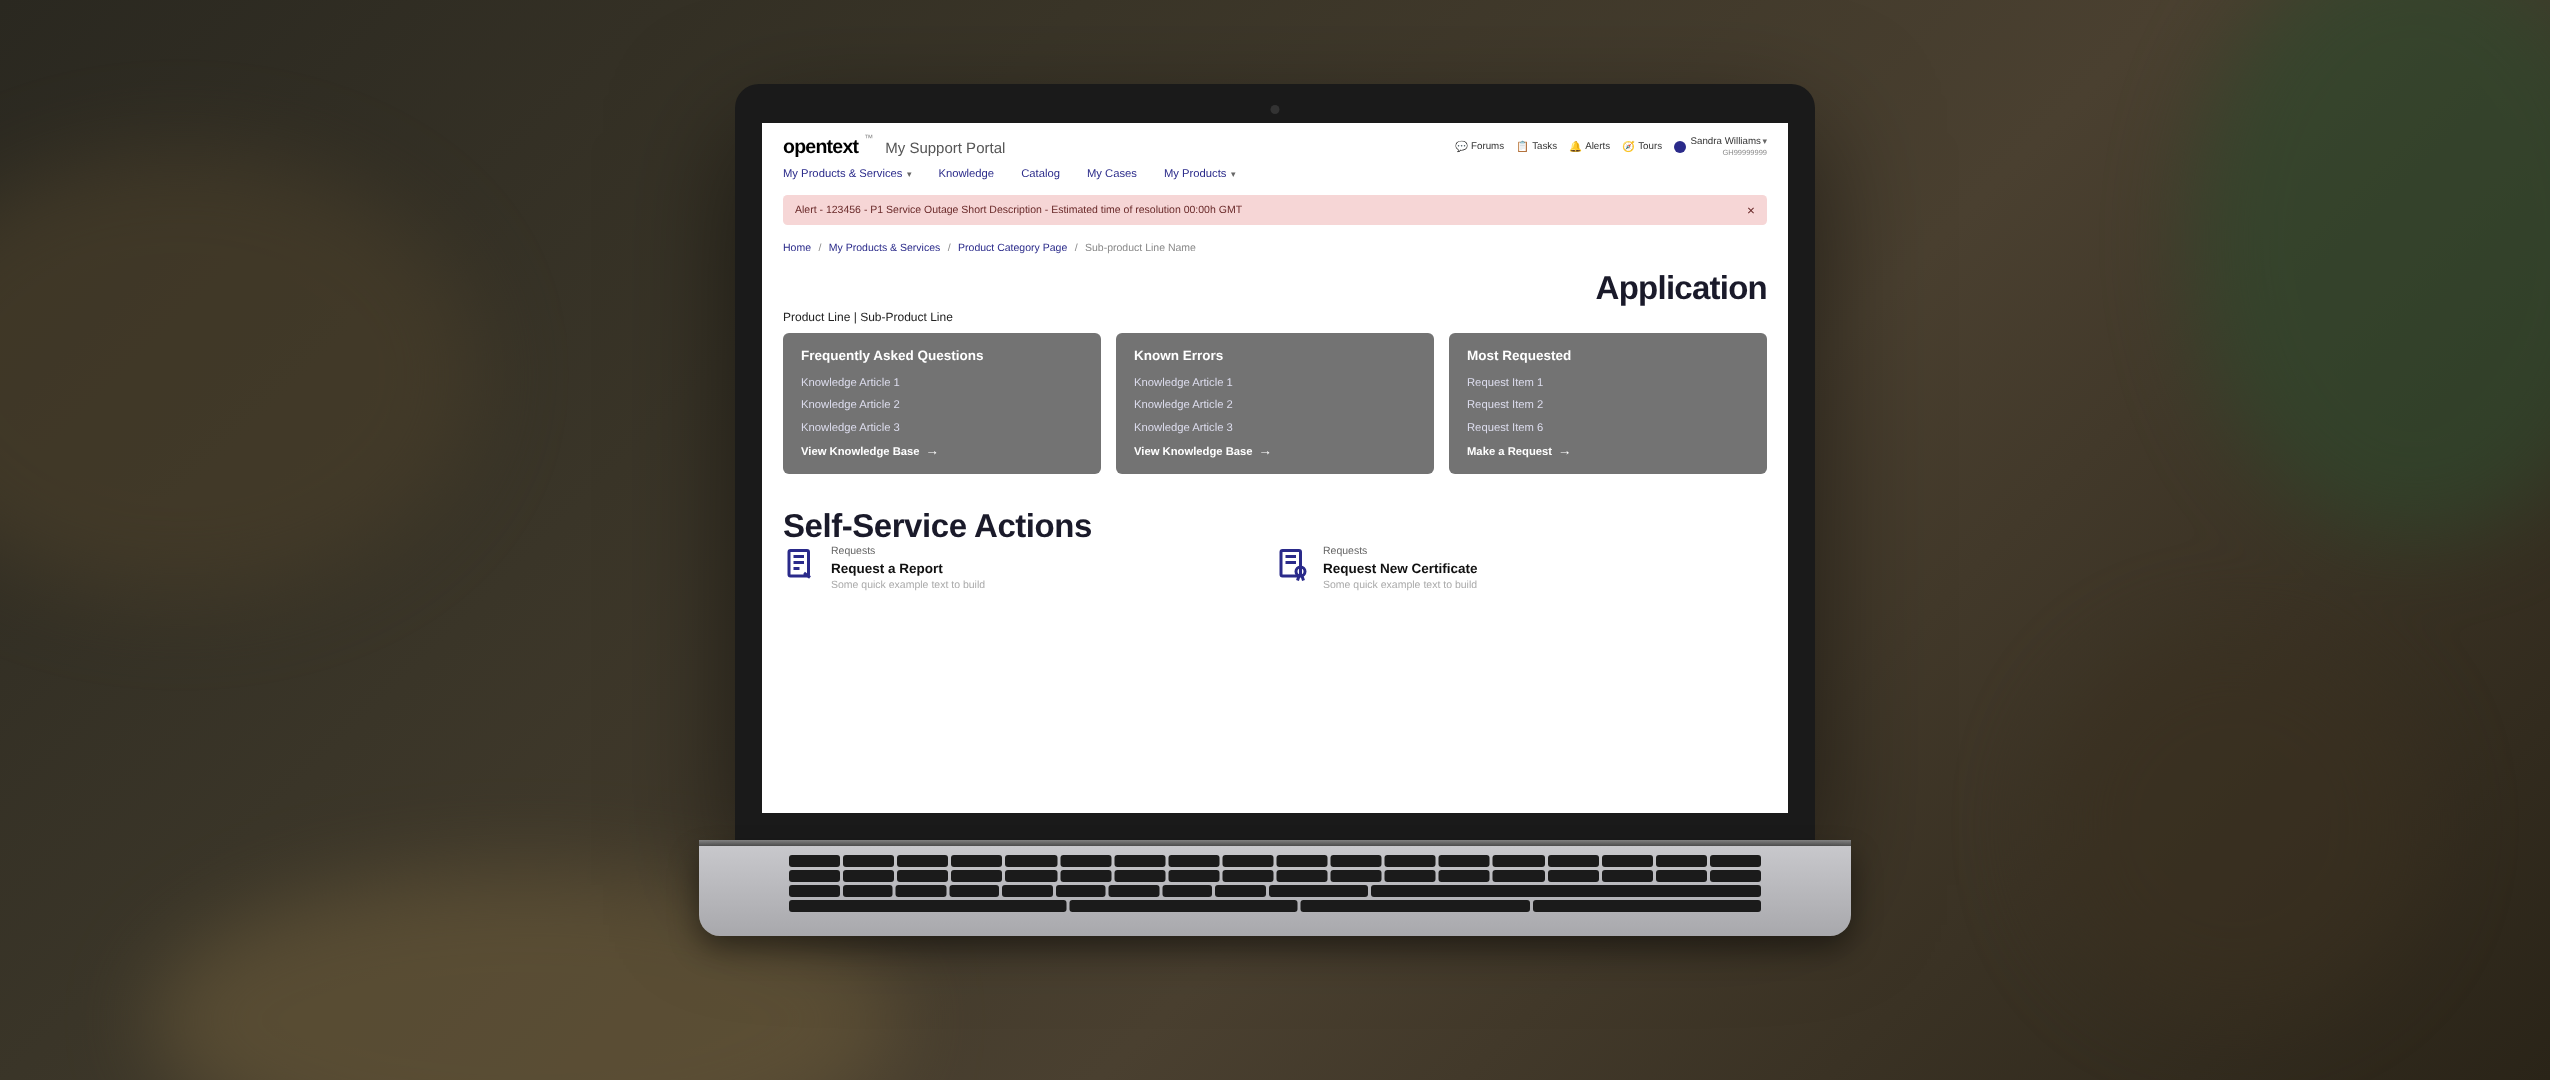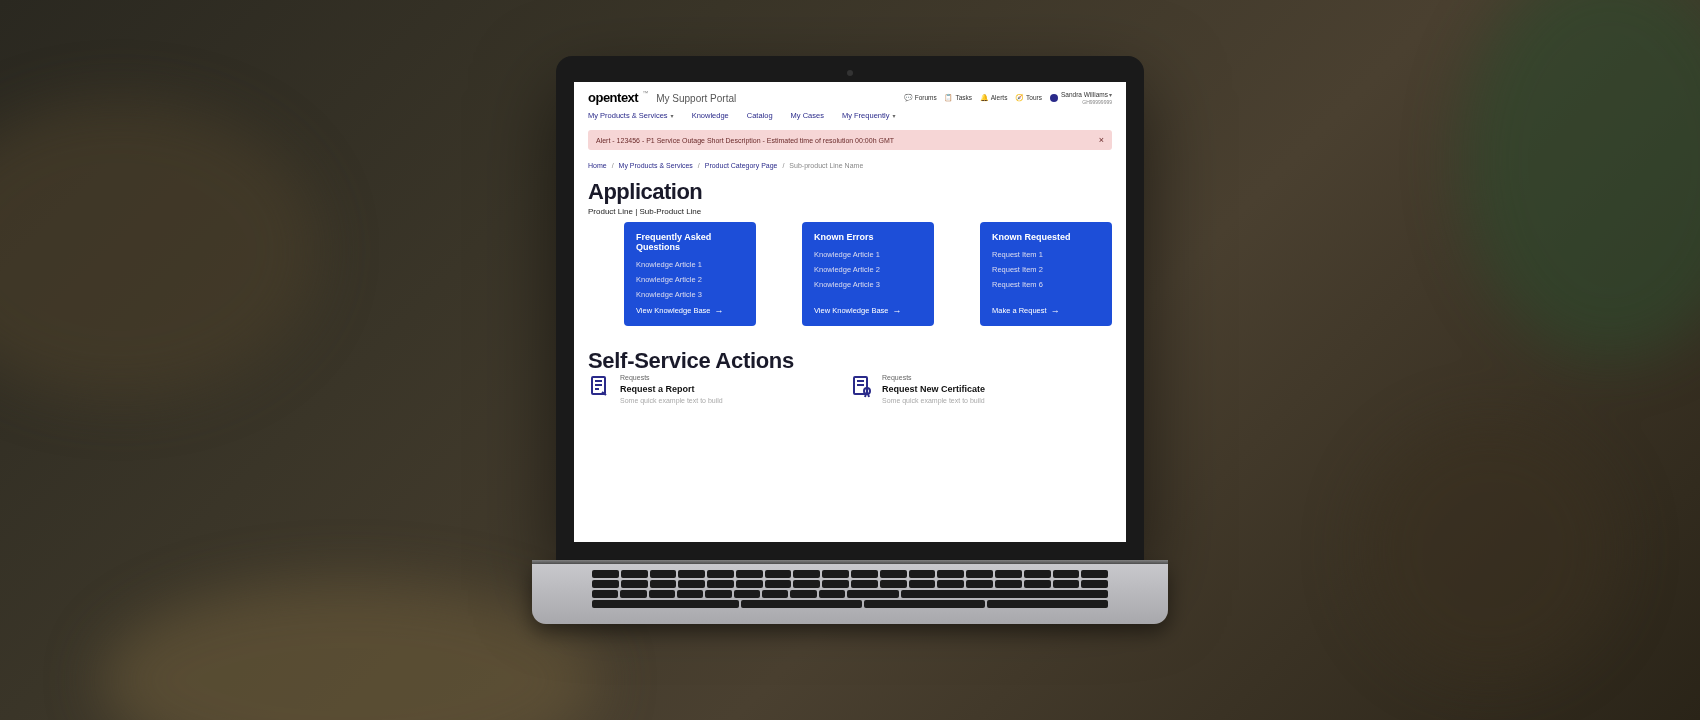--- a/index.html
+++ b/index.html
@@ -19,21 +19,21 @@
 .bg-blur { position: absolute; inset: 0; filter: blur(28px); opacity: 0.6; }
 .blob { position: absolute; border-radius: 50%; }
 .blob1 { width: 400px; height: 300px; left: -80px; top: 100px; background: #4a3f2a; }
 .blob2 { width: 300px; height: 400px; right: -60px; top: -40px; background: #2d4a2d; }
 .blob3 { width: 500px; height: 200px; left: 100px; bottom: -60px; background: #6a5a3a; }
 .blob4 { width: 260px; height: 260px; right: 80px; bottom: 40px; background: #3a3020; }
 
 
 .laptop {
   position: relative;
-  width: 588px;
+  width: 720px;
   margin-top: -40px;
 }
 .screen-bezel {
   background: #1a1a1a;
   border-radius: 16px 16px 0 0;
   padding: 14px 18px 18px;
   box-shadow: 0 30px 80px rgba(0,0,0,0.55);
 }
 .camera { width: 6px; height: 6px; background: #333; border-radius: 50%; margin: 0 auto 6px; }
 .screen {
@@ -95,37 +95,36 @@
   justify-content: space-between;
   align-items: center;
   margin-bottom: 12px;
 }
 .alert .x { font-size: 9px; color: #6a2a2a; cursor: pointer; }
 
 .crumbs { font-size: 7px; color: #2a2a8a; margin-bottom: 10px; }
 .crumbs .sep { color: #888; margin: 0 3px; }
 .crumbs .cur { color: #888; }
 
-.h1 { font-size: 22px; font-weight: 800; color: #1a1a2a; letter-spacing: -0.5px; }
+.h1 { font-size: 22px; font-weight: 800; color: #1a1a2a; letter-spacing: -0.5px; text-align: right; }
 .sub { font-size: 8px; color: #222; margin-top: 2px; margin-bottom: 6px; }
 
 .cards { display: flex; gap: 10px; margin-bottom: 22px; }
 .card {
-  background: #1d4ed8;
+  background: #737373;
   color: #fff;
   border-radius: 4px;
   padding: 10px 12px 11px;
   flex: 1;
   display: flex;
   flex-direction: column;
-  margin-left: 36px;
 }
 .card h3 { font-size: 9px; font-weight: 700; margin-bottom: 8px; }
 .card .li { font-size: 7.5px; color: #dde; margin-bottom: 6px; }
-.card .cta { font-size: 7.5px; font-weight: 400; margin-top: auto; display: flex; align-items: center; gap: 4px; }
+.card .cta { font-size: 7.5px; font-weight: 700; margin-top: auto; display: flex; align-items: center; gap: 4px; }
 .arrow { font-size: 9px; }
 
 .h2 { font-size: 22px; font-weight: 800; color: #1a1a2a; letter-spacing: -0.3px; }
 .sub2 { font-size: 8px; color: #222; margin-top: 2px; margin-bottom: 14px; }
 
 .actions { display: flex; }
 .action { flex: 1; display: flex; gap: 8px; }
 .action .icon-box { width: 24px; height: 24px; flex-shrink: 0; color: #2a2a8a; }
 .action .icon-box svg { width: 100%; height: 100%; stroke: #2a2a8a; fill: none; stroke-width: 2; }
 .action .cat { font-size: 7px; color: #666; margin-bottom: 3px; }
@@ -186,21 +185,21 @@
 
         <div class="nav">
           <span class="nav-item">
             <span>My Products &amp; Services</span>
             <span class="chev">▾</span>
           </span>
           <span class="nav-item">Knowledge</span>
           <span class="nav-item">Catalog</span>
           <span class="nav-item">My Cases</span>
           <span class="nav-item">
-            <span>My Frequently</span>
+            <span>My Products</span>
             <span class="chev">▾</span>
           </span>
         </div>
 
         <div class="alert">
           <span>Alert - 123456 - P1 Service Outage Short Description - Estimated time of resolution 00:00h GMT</span>
           <span class="x">×</span>
         </div>
 
         <div class="crumbs">
@@ -231,21 +230,21 @@
             <h3>Known Errors</h3>
             <div class="li">Knowledge Article 1</div>
             <div class="li">Knowledge Article 2</div>
             <div class="li">Knowledge Article 3</div>
             <div class="cta">
               <span>View Knowledge Base</span>
               <span class="arrow">→</span>
             </div>
           </div>
           <div class="card">
-            <h3>Known Requested</h3>
+            <h3>Most Requested</h3>
             <div class="li">Request Item 1</div>
             <div class="li">Request Item 2</div>
             <div class="li">Request Item 6</div>
             <div class="cta">
               <span>Make a Request</span>
               <span class="arrow">→</span>
             </div>
           </div>
         </div>
 

